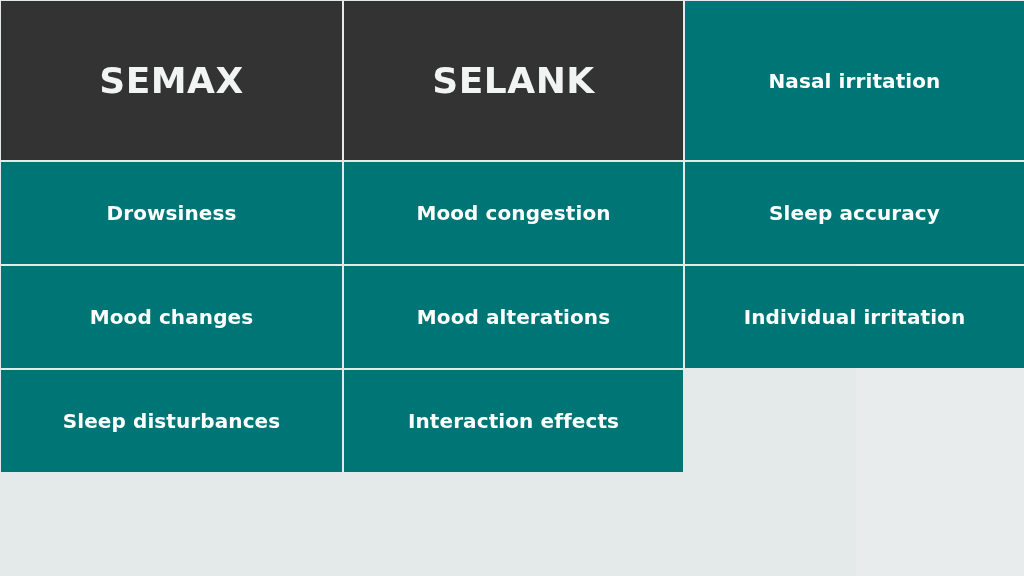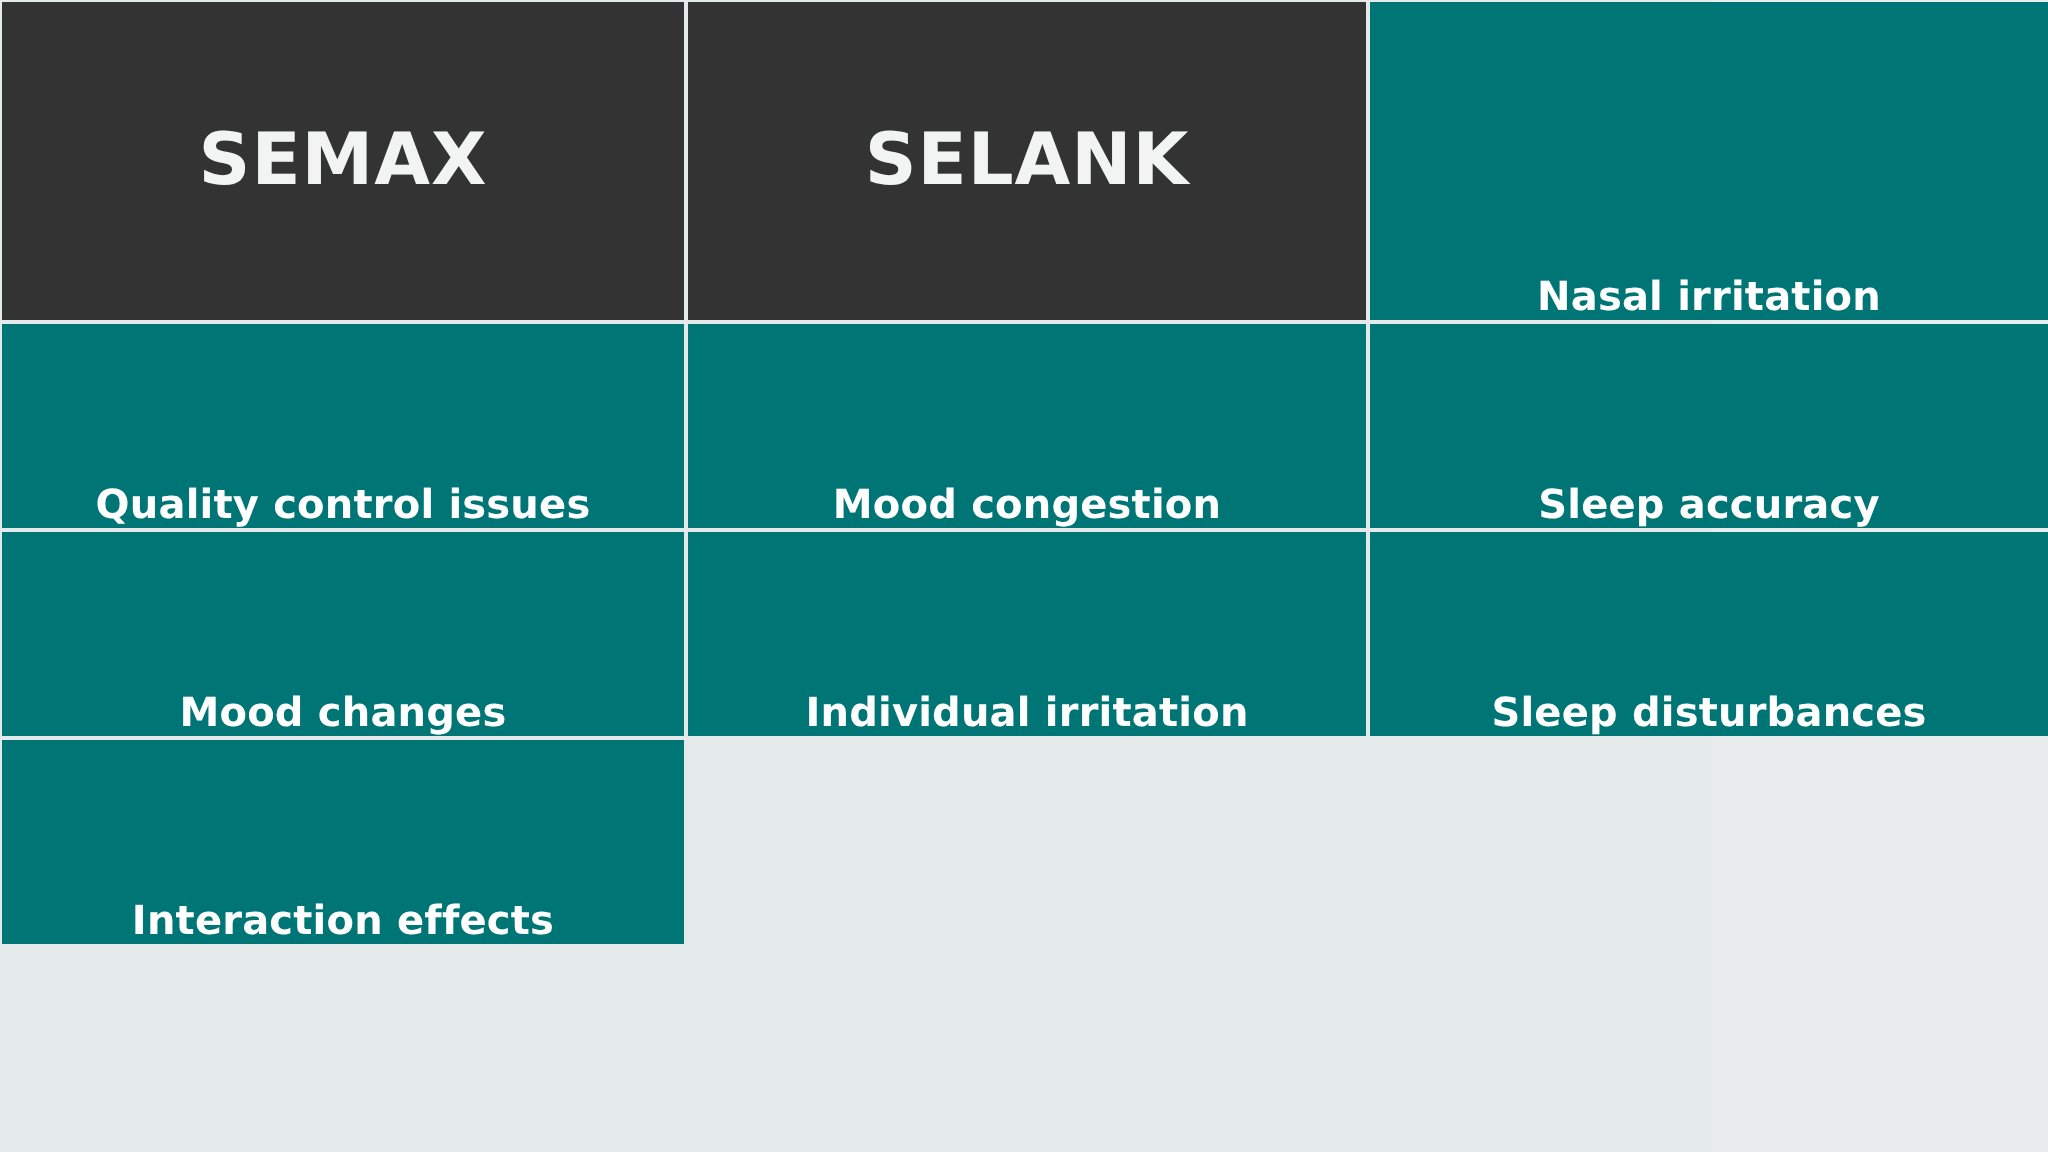--- a/index.html
+++ b/index.html
@@ -39,50 +39,52 @@
       background: #333333;
       color: #f2f4f3;
       font-size: 36px;
       line-height: 49px;
       letter-spacing: 0.5px;
     }
     .body {
       background: #007575;
       font-size: 20px;
       letter-spacing: 0.1px;
-      align-items: flex-end;
     }
   </style>
 </head>
 <body>
 
 <div class="grid">
   <div class="cell head">
     <span>SEMAX</span>
   </div>
   <div class="cell head">
     <span>SELANK</span>
   </div>
 
   <div class="cell body">
       <span>Nasal irritation</span>
     </div>
   <div class="cell body">
-      <span>Quality control issues</span>
+      <span>Drowsiness</span>
     </div>
 
   <div class="cell body">
       <span>Mood congestion</span>
     </div>
   <div class="cell body">
       <span>Sleep accuracy</span>
     </div>
 
   <div class="cell body">
       <span>Mood changes</span>
+    </div>
+  <div class="cell body">
+      <span>Mood alterations</span>
     </div>
   <div class="cell body">
       <span>Individual irritation</span>
     </div>
 
   <div class="cell body">
       <span>Sleep disturbances</span>
     </div>
   <div class="cell body">
       <span>Interaction effects</span>

